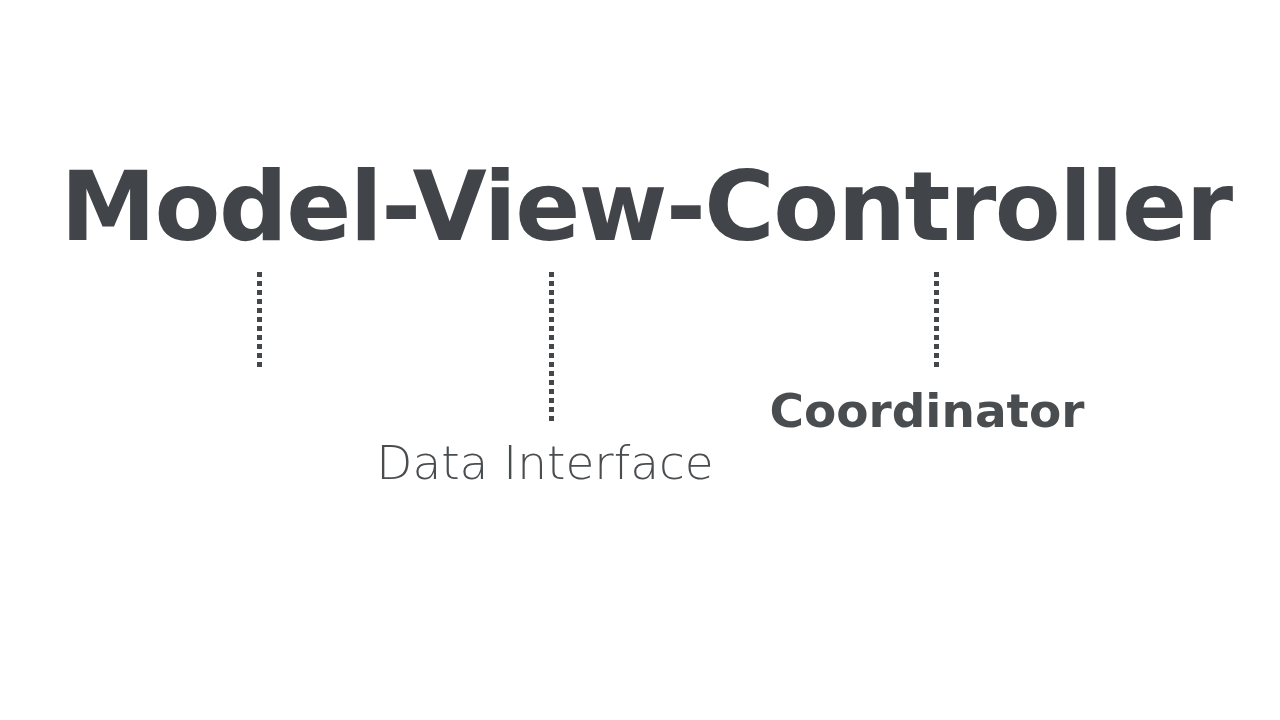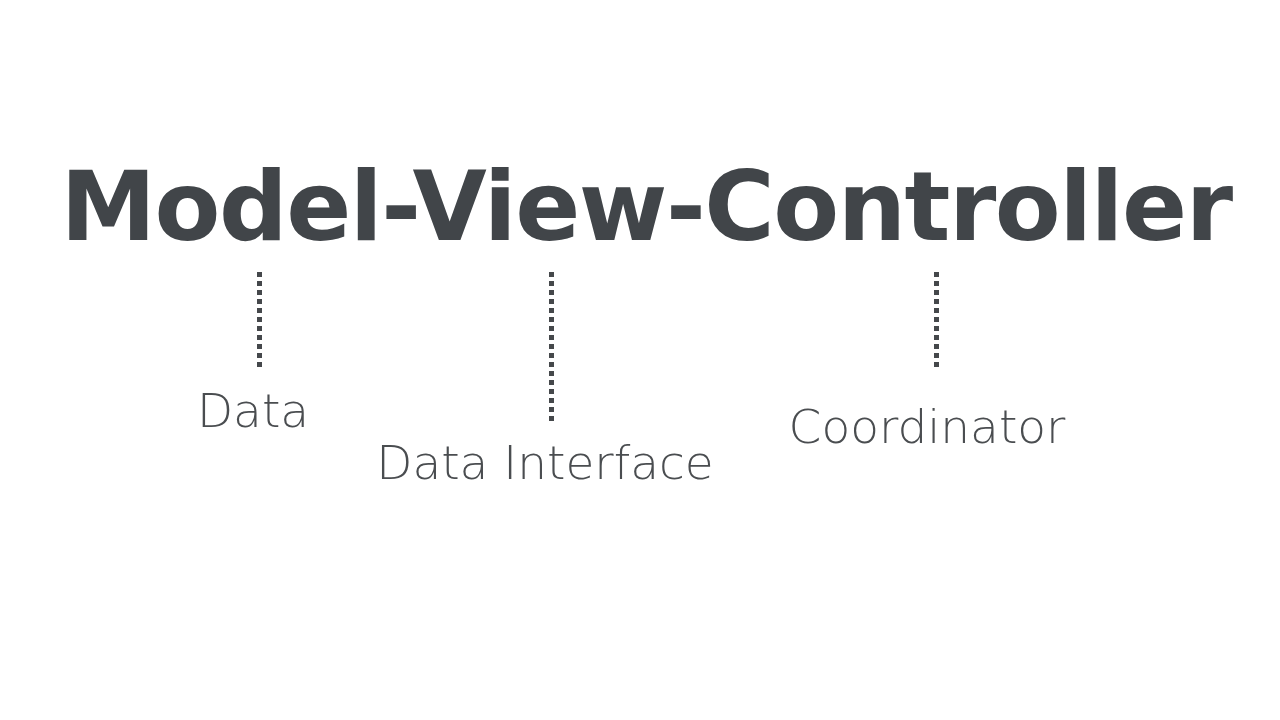--- a/index.html
+++ b/index.html
@@ -62,30 +62,29 @@
     font-weight: 300;
     font-size: 47px;
     line-height: 56px;
     color: #4a4d50;
     white-space: nowrap;
     transform: translateX(-50%);
     text-align: center;
   }
   .label.l1 { left: 253px; top: 383px; }
   .label.l2 { left: 545px; top: 435px; }
-  .label.l3 { left: 927px; top: 399px; }
+  .label.l3 { left: 927px; top: 383px; font-weight: bold; }
 </style>
 </head>
 <body>
 
 <div id="slide">
 
   <div class="title">Model-View-Controller</div>
 
   <div class="connector c1"></div>
   <div class="connector c2"></div>
   <div class="connector c3"></div>
 
-  <div class="label l1">Data</div>
   <div class="label l2">Data Interface</div>
   <div class="label l3">Coordinator</div>
 
 </div>
 
 </body></html>

